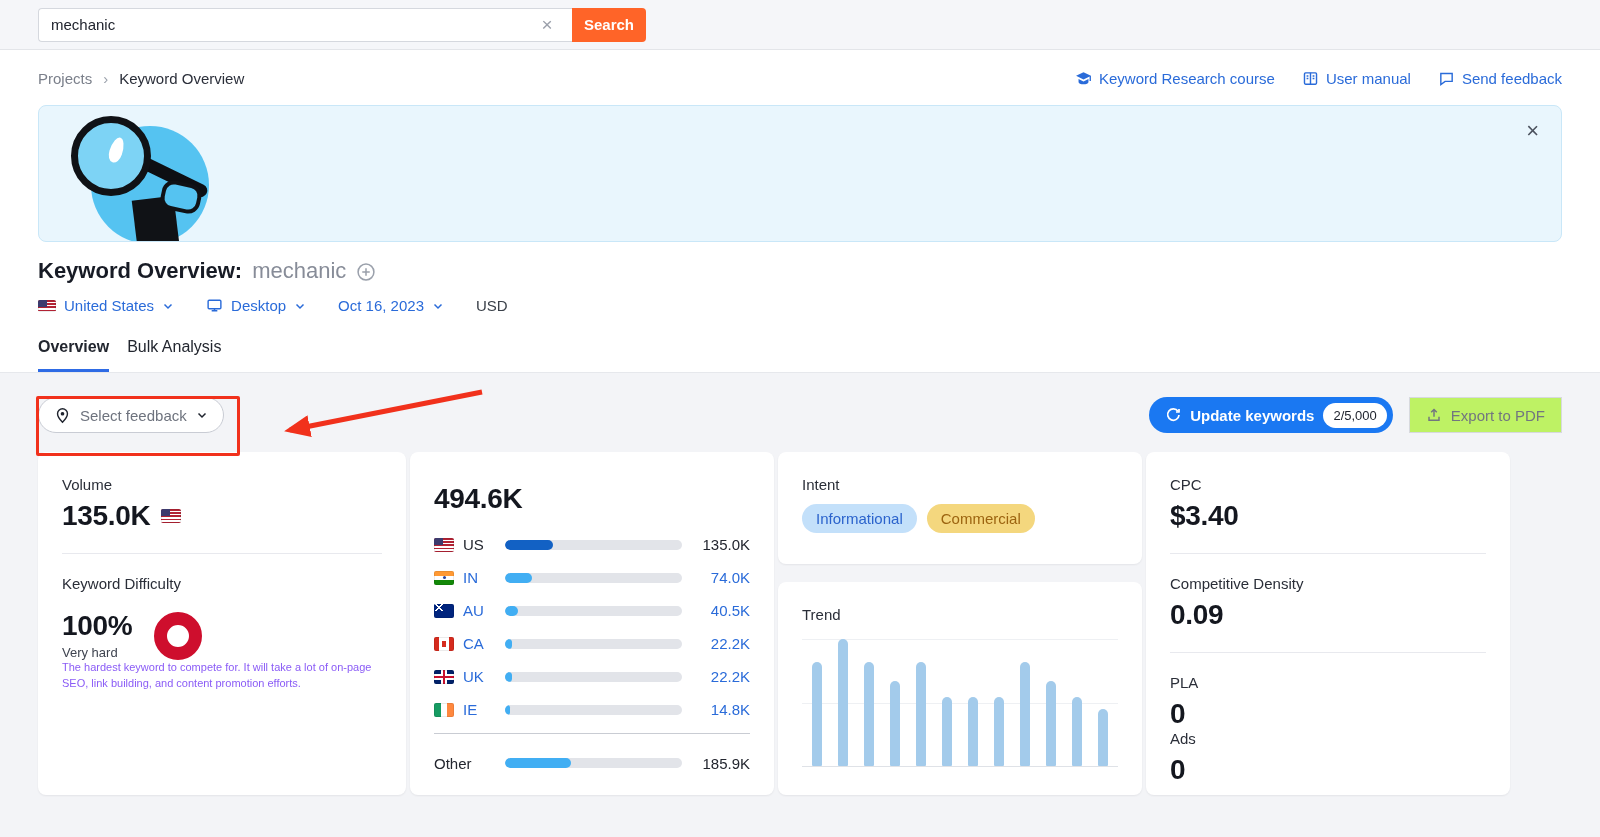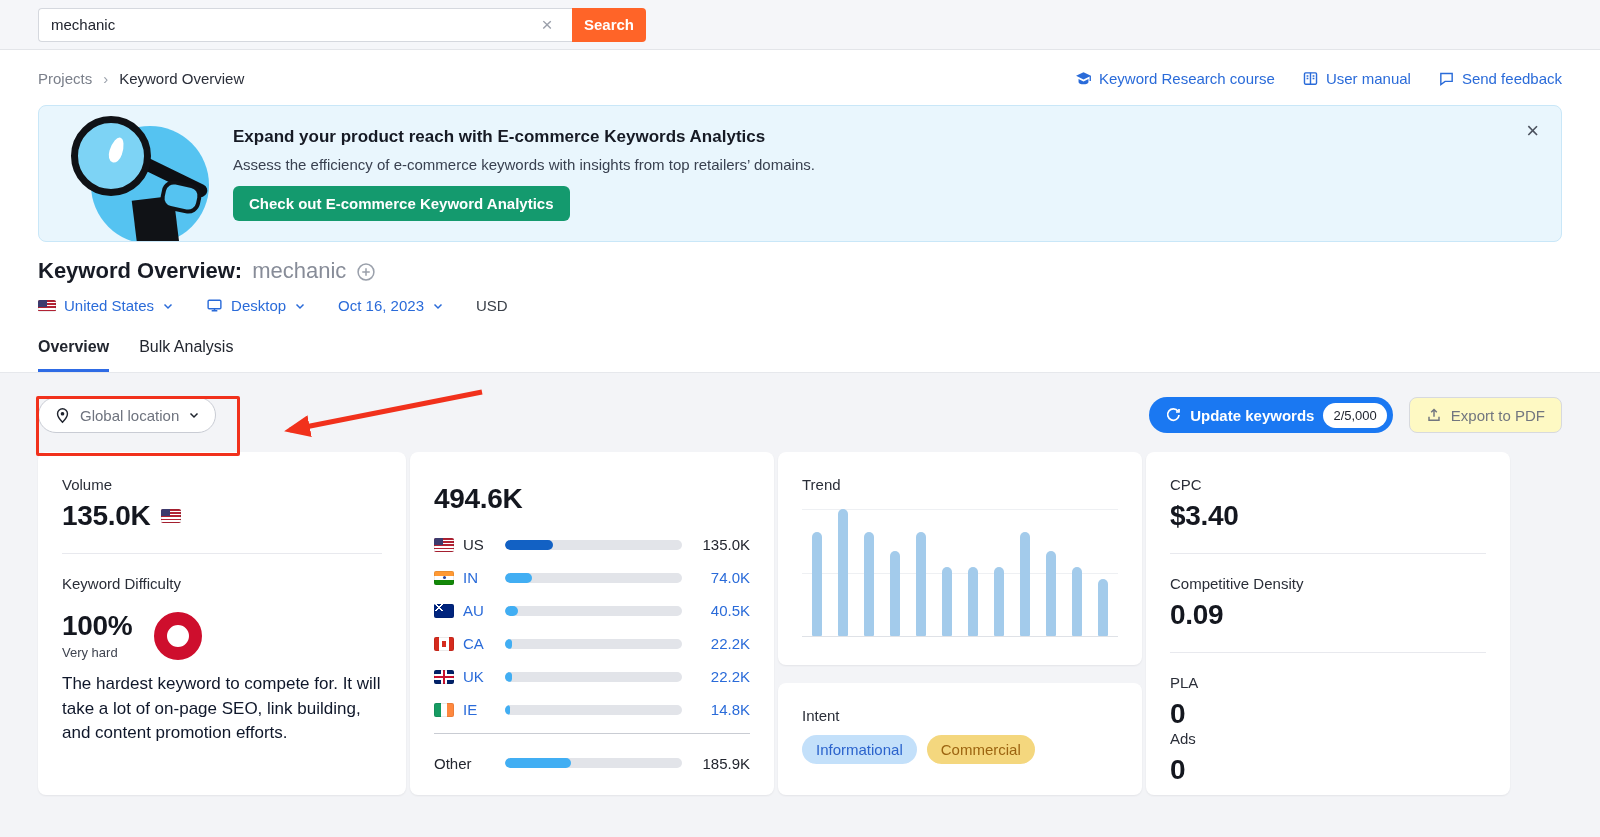--- a/index.html
+++ b/index.html
@@ -61,39 +61,39 @@
     line-height:1; cursor:pointer; }
 
   
   .page-title { margin-top:16px; display:flex; align-items:center; gap:10px; }
   .page-title .t1 { font-size:22px; font-weight:700; color:#171b25; }
   .page-title .t2 { font-size:22px; color:#878c98; }
   .plus-icon { color:#9aa0ab; cursor:pointer; margin-top:2px; }
   .filters { margin-top:13px; display:flex; align-items:center; gap:32px; font-size:15px; }
   .filter { display:flex; align-items:center; gap:8px; color:#2a6bd9; cursor:pointer; }
   .currency { color:#3a4049; }
-  .tabs { background:#fff; border-bottom:1px solid #e6e8ec; padding:24px 38px 0; display:flex; gap:30px; }
+  .tabs { background:#fff; border-bottom:1px solid #e6e8ec; padding:24px 38px 0; display:flex; gap:18px; }
   .tab { font-size:16px; color:#22262f; padding-bottom:13px; cursor:pointer;
     border-bottom:3px solid transparent; }
   .tab.active { font-weight:700; border-bottom-color:#2e6be5; }
 
   
   .main { padding:24px 38px 0; }
   .toolbar { display:flex; justify-content:space-between; align-items:center; }
   .select-loc { display:flex; align-items:center; gap:9px; background:#fff;
     border:1px solid #c9ccd4; border-radius:18px; height:36px; padding:0 15px;
     color:#6e737e; font-size:15px; cursor:pointer; }
   .toolbar-right { display:flex; gap:16px; }
   .btn-update { display:flex; align-items:center; gap:9px; background:#1a78f2; border:none;
     border-radius:18px; height:36px; padding:0 6px 0 16px; color:#fff; font-weight:700;
     font-size:15px; cursor:pointer; font-family:inherit; }
   .quota { background:#fff; color:#1d212b; font-weight:400; font-size:13px;
     border-radius:13px; padding:5px 10px; }
-  .btn-export { display:flex; align-items:center; gap:9px; background:#fef9c3;
-    border:1px solid #d7d9de; border-radius:8px; height:36px; padding:0 16px;
+  .btn-export { display:flex; align-items:center; gap:9px; background:#bef264;
+    border:1px solid #d7d9de; border-radius:0; height:36px; padding:0 16px;
     color:#72767f; font-size:15px; cursor:pointer; font-family:inherit; }
 
   
   .cards { display:flex; gap:4px; margin-top:19px; }
   .card { background:#fff; border-radius:8px; box-shadow:0 1px 2px rgba(24,28,40,.07); padding:24px; }
   .w1 { width:368px; } .wcol { width:364px; }
   .h-full { height:343px; } .h-intent { height:112px; } .h-trend { height:213px; }
   .col { display:flex; flex-direction:column; gap:18px; }
   .metric-label { font-size:15px; color:#2a2e38; }
   .metric-value { margin-top:7px; font-size:28px; font-weight:700; color:#14171f;
@@ -120,21 +120,21 @@
     linear-gradient(90deg,transparent 44%,#c8102e 44% 56%,transparent 56%),
     linear-gradient(180deg,transparent 30%,#fff 30% 70%,transparent 70%),
     linear-gradient(90deg,transparent 35%,#fff 35% 65%,transparent 65%),#012169; }
   .flag-ie { background:linear-gradient(90deg,#169b62 0 33%,#fff 33% 66%,#ff883e 66%); }
 
   
   .kd-wrap { display:flex; align-items:flex-start; gap:22px; margin-top:18px; }
   .kd-num { font-size:28px; font-weight:700; color:#14171f; letter-spacing:-.3px; }
   .kd-level { font-size:13px; color:#3f4450; margin-top:3px; }
   .donut { width:48px; height:48px; border-radius:50%; border:13px solid #ce0e2d; margin-top:2px; }
-  .kd-desc { margin-top:12px; font-size:17px; line-height:1.45; color:#0f172a; }
+  .kd-desc { font-size:11px; line-height:1.45; color:#8b5cf6; }
 
   
   .gv-list { margin-top:13px; }
   .gv-row { display:flex; align-items:center; height:33px; }
   .gv-code { width:30px; margin-left:9px; font-size:15px; color:#23262f; }
   .gv-code.link { color:#2a6bd9; cursor:pointer; }
   .gv-track { flex:1; height:10px; border-radius:5px; background:#e2e4e9; margin:0 12px; overflow:hidden; }
   .gv-fill { height:100%; border-radius:5px; background:#41aef3; }
   .gv-fill.dark { background:#1261c4; }
   .gv-val { width:56px; text-align:right; font-size:15px; color:#2a6bd9; cursor:pointer; }
@@ -211,25 +211,20 @@
   </div>
 
   <div class="banner">
     <div class="banner-illus">
       <div class="illus-circle"></div>
       <div class="illus-sleeve"></div>
       <div class="illus-handle"></div>
       <div class="illus-hand"></div>
       <div class="illus-lens"></div>
     </div>
-    <div class="banner-copy">
-      <div class="banner-title">Expand your product reach with E-commerce Keywords Analytics</div>
-      <div class="banner-sub">Assess the efficiency of e-commerce keywords with insights from top retailers’ domains.</div>
-      <button class="banner-cta">Check out E-commerce Keyword Analytics</button>
-    </div>
     <span class="banner-close">×</span>
   </div>
 
   <div class="page-title">
     <span class="t1">Keyword Overview:</span>
     <span class="t2">mechanic</span>
     <span class="plus-icon">
       <svg width="20" height="20" viewBox="0 0 24 24" fill="none" stroke="currentColor" stroke-width="1.8">
           <circle cx="12" cy="12" r="9.5"></circle>
           <path d="M12 7.5v9M7.5 12h9"></path>
@@ -281,21 +276,21 @@
 <div class="main">
 
   <div class="toolbar">
     <span class="select-loc">
       <span>
         <svg width="17" height="17" viewBox="0 0 24 24" fill="none" stroke="#1f242e" stroke-width="2">
             <path d="M12 21.5S5 14.4 5 9.5a7 7 0 1 1 14 0c0 4.9-7 12-7 12z"></path>
             <circle cx="12" cy="9.5" r="1.6" fill="#1f242e"></circle>
           </svg>
       </span>
-      <span>Global location</span>
+      <span>Select feedback</span>
       <span>
         <svg width="12" height="12" viewBox="0 0 24 24" fill="none" stroke="#1f242e" stroke-width="3">
             <path d="M5 9l7 7 7-7"></path>
           </svg>
       </span>
     </span>
     <div class="toolbar-right">
       <button class="btn-update">
         <span>
           <svg width="16" height="16" viewBox="0 0 24 24" fill="none" stroke="#fff" stroke-width="2.6">
@@ -393,20 +388,27 @@
             <span class="gv-code">Other</span>
             <span class="gv-track">
               <span class="gv-fill" style="display: block; width: 37.3%;"></span>
             </span>
             <span class="gv-val dark">185.9K</span>
           </div>
         </div>
     </div>
 
     <div class="col">
+      <div class="card wcol h-intent">
+        <div class="metric-label">Intent</div>
+        <div class="pills">
+            <span class="pill" style="background: rgb(195, 224, 250); color: rgb(43, 99, 204);">Informational</span>
+            <span class="pill" style="background: rgb(244, 215, 126); color: rgb(156, 100, 16);">Commercial</span>
+          </div>
+      </div>
       <div class="card wcol h-trend">
         <div class="metric-label">Trend</div>
         <div class="trend-chart">
           <div class="gridline" style="top:0"></div>
           <div class="gridline" style="top:64px"></div>
           <div class="trend-bars">
               <div class="tbar" style="height: 82%;"></div>
               <div class="tbar" style="height: 100%;"></div>
               <div class="tbar" style="height: 82%;"></div>
               <div class="tbar" style="height: 67%;"></div>
@@ -414,27 +416,20 @@
               <div class="tbar" style="height: 54%;"></div>
               <div class="tbar" style="height: 54%;"></div>
               <div class="tbar" style="height: 54%;"></div>
               <div class="tbar" style="height: 82%;"></div>
               <div class="tbar" style="height: 67%;"></div>
               <div class="tbar" style="height: 54%;"></div>
               <div class="tbar" style="height: 45%;"></div>
             </div>
         </div>
       </div>
-      <div class="card wcol h-intent">
-        <div class="metric-label">Intent</div>
-        <div class="pills">
-            <span class="pill" style="background: rgb(195, 224, 250); color: rgb(43, 99, 204);">Informational</span>
-            <span class="pill" style="background: rgb(244, 215, 126); color: rgb(156, 100, 16);">Commercial</span>
-          </div>
-      </div>
     </div>
 
     <div class="card wcol h-full">
       <div class="metric-label">CPC</div>
       <div class="metric-value">$3.40</div>
       <hr>
       <div class="metric-label">Competitive Density</div>
       <div class="metric-value">0.09</div>
       <hr>
       <div class="two-col">

